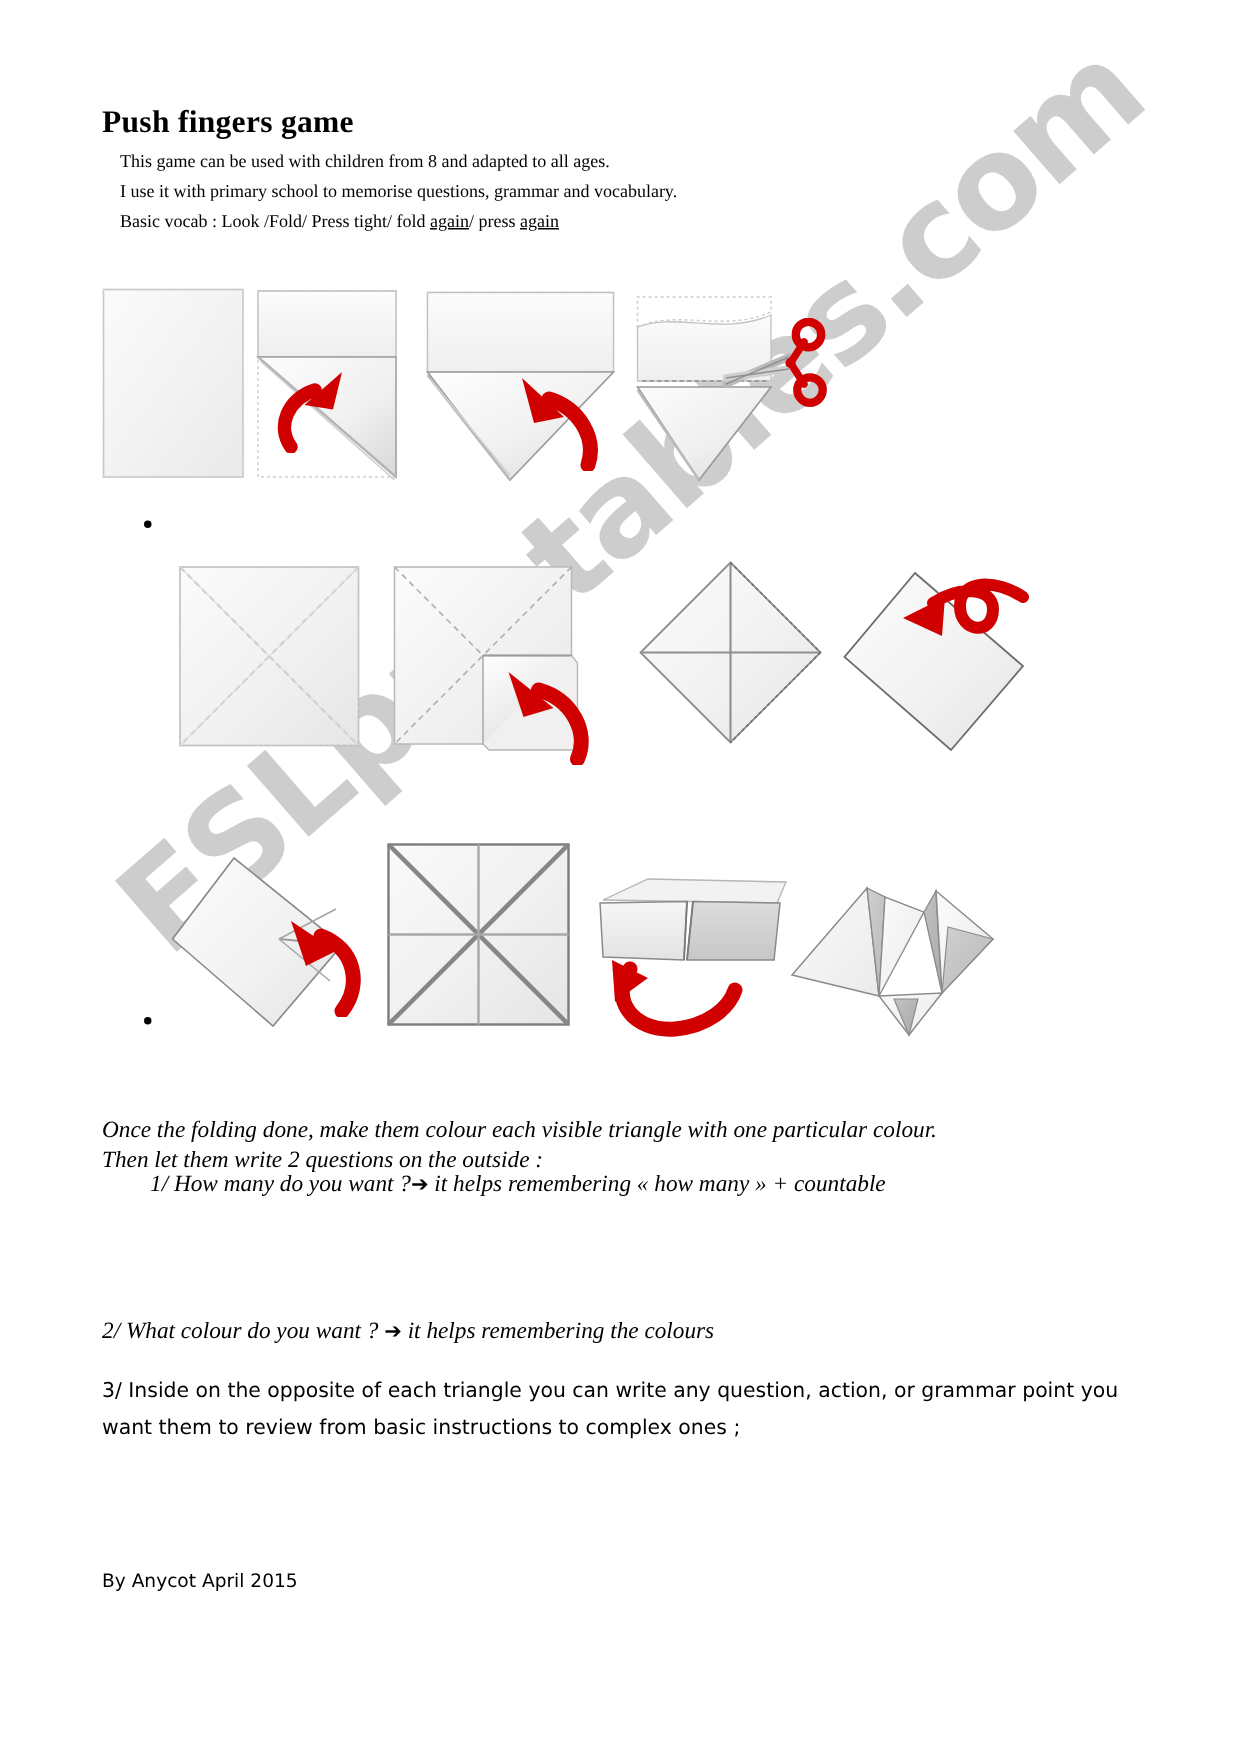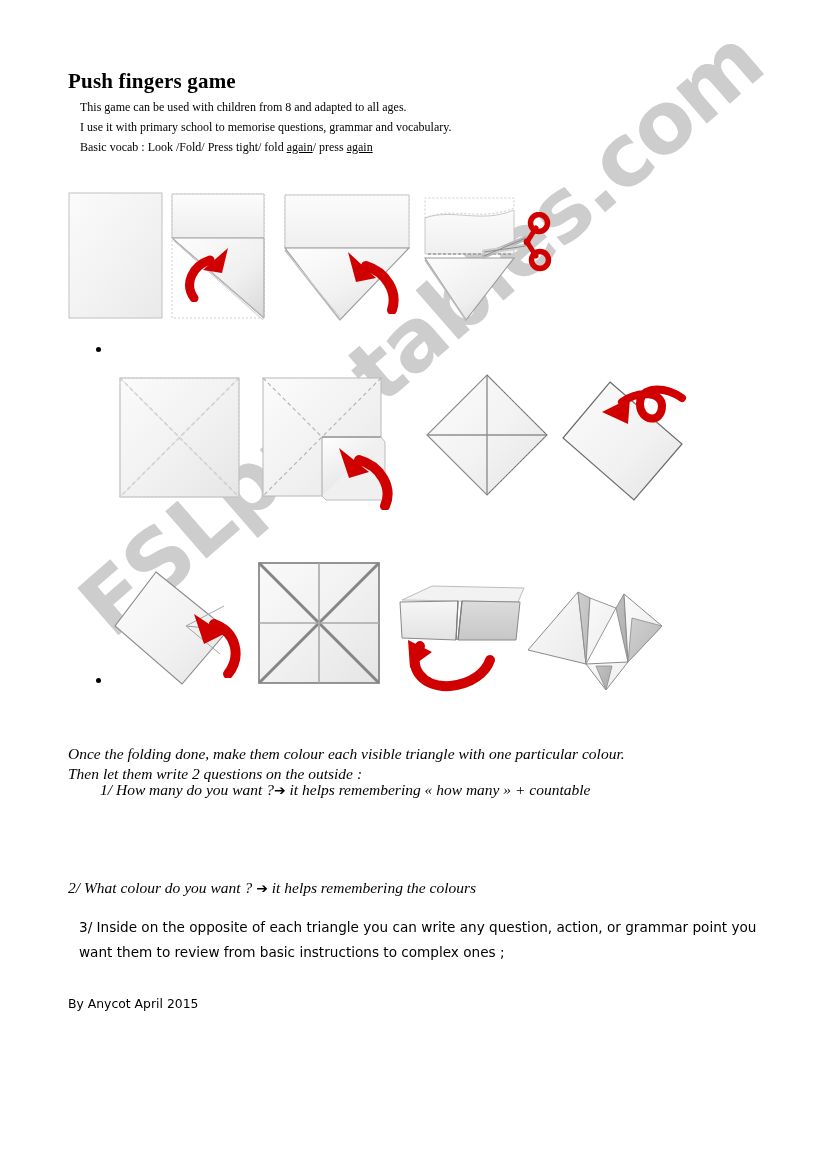--- a/index.html
+++ b/index.html
@@ -98,32 +98,32 @@
   }
   .body-serif div { white-space: nowrap; font-style: italic; }
 
   .body-sans {
     position: absolute;
     left: 68px;
     font-family: "DejaVu Sans", sans-serif;
     font-size: 13.6px;
     line-height: 25px;
   }
-  .body-sans div { white-space: nowrap; margin-left: 11px; }
+  .body-sans div { white-space: nowrap; }
 
   .arrow-glyph {
     font-family: "DejaVu Sans", sans-serif;
     font-weight: bold;
     font-size: 14px;
   }
 
   .footer {
     position: absolute;
     left: 68px;
-    top: 996px;
+    top: 1046px;
     font-family: "DejaVu Sans", sans-serif;
     font-size: 12.4px;
   }
 </style>
 </head>
 <body>
 
 <div id="watermark">
   <div class="wm-text">ESLprintables.com</div>
 </div>

